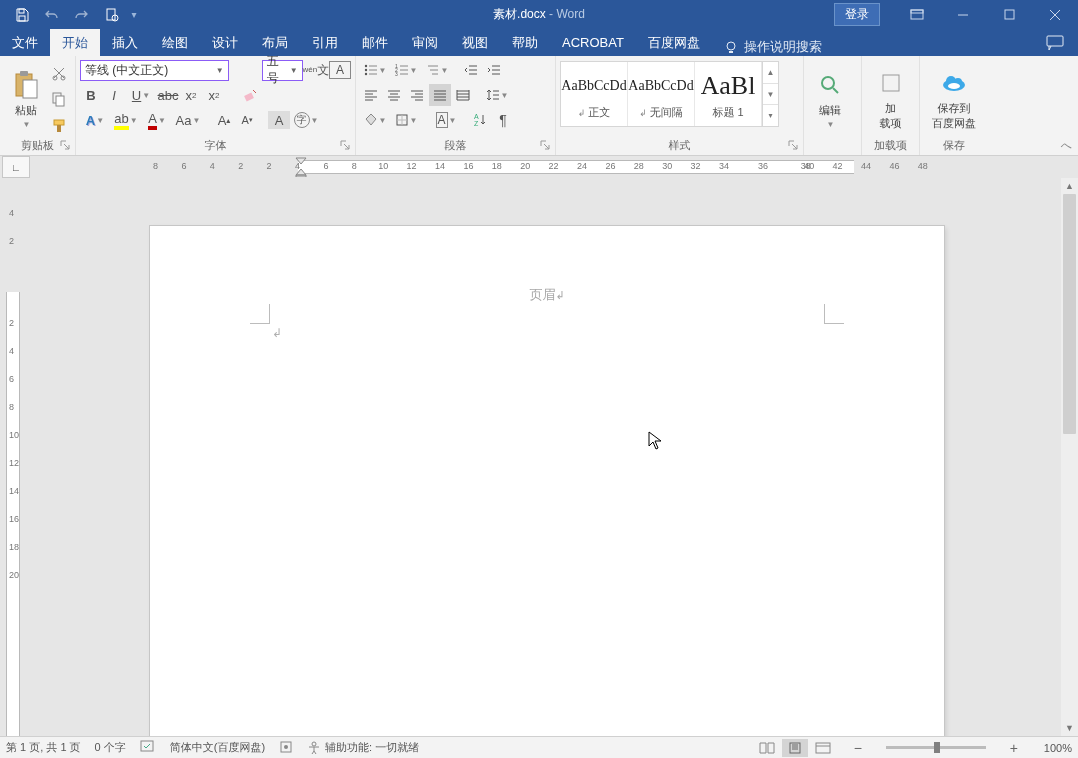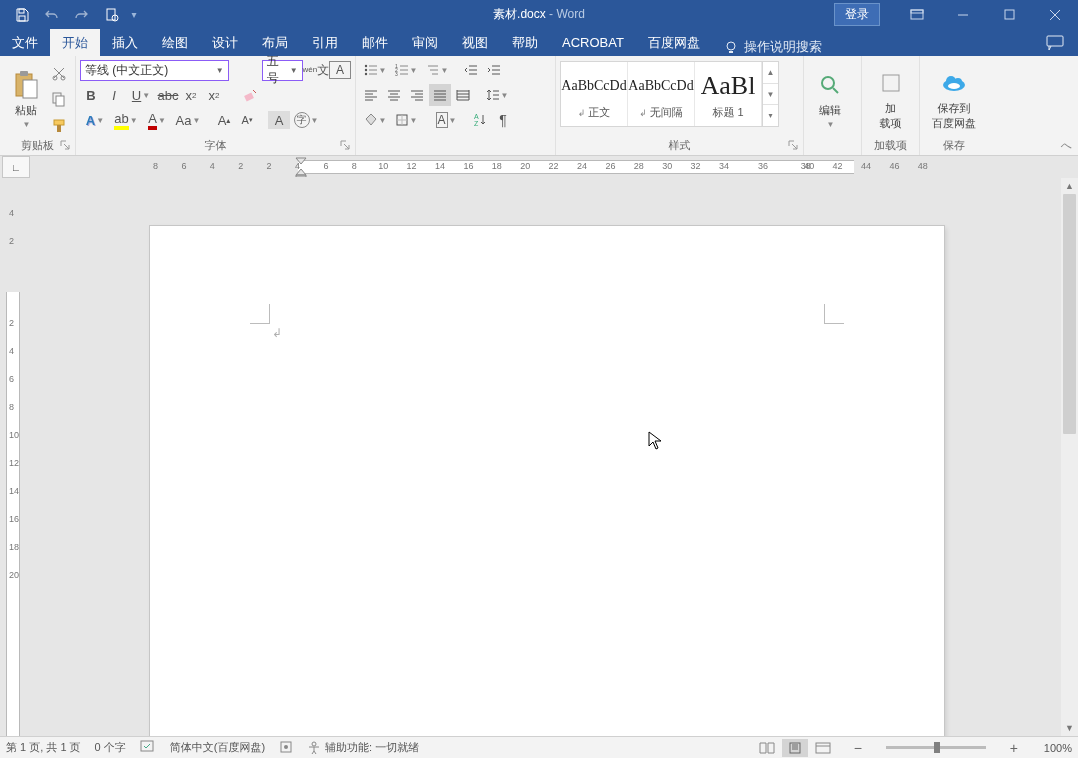--- a/index.html
+++ b/index.html
@@ -387,20 +387,23 @@
               <svg width="14" height="14" viewBox="0 0 14 14">
                 <text x="1" y="6" font-size="7" fill="#3a7">A</text>
                 <text x="1" y="13" font-size="7" fill="#3a7">Z</text>
                 <path d="M10 2v9M8 9l2 2 2-2" stroke="#555" fill="none"></path>
               </svg>
             </div>
         <div class="sm-btn" style="font-size:14px">¶</div>
       </div>
     </div>
       </div>
+    <div class="group-label"><span>段落</span><svg class="launcher" viewBox="0 0 12 12">
+          <path d="M2 2h5M2 2v5M5 5l5 5M10 6v4H6" stroke="#999" fill="none"></path>
+        </svg></div>
   </div>
 
   <div class="group" style="width:248px">
     <div class="group-body" style="padding:5px 4px 0 4px">
       <div class="styles-gallery">
         <div class="style-item">
           <div class="style-preview" style="font-size:14px">AaBbCcDd</div>
           <div class="style-name"><span style="font-size:9px;color:#888">↲</span> <span>正文</span></div>
         </div>
         <div class="style-item">
@@ -525,20 +528,21 @@
       <div class="num" style="top: 224px;">8</div>
       <div class="num" style="top: 252px;">10</div>
       <div class="num" style="top: 280px;">12</div>
       <div class="num" style="top: 308px;">14</div>
       <div class="num" style="top: 336px;">16</div>
       <div class="num" style="top: 364px;">18</div>
       <div class="num" style="top: 392px;">20</div>
     </div>
   <div class="doc-area">
     <div class="page">
+      <div class="header-text"><span>页眉</span><span style="font-size:11px">↲</span></div>
       <div class="corner-mark left"></div>
       <div class="corner-mark right"></div>
       <div class="para-mark">↲</div>
       <svg class="cursor-arrow" width="14" height="20" viewBox="0 0 14 20">
           <path d="M1 1l0 14 4-4 3 7 2-1-3-7 6 0z" fill="#fff" stroke="#000"></path>
         </svg>
     </div>
   </div>
   <div class="scrollbar-v">
     <div class="arr up">▲</div>

